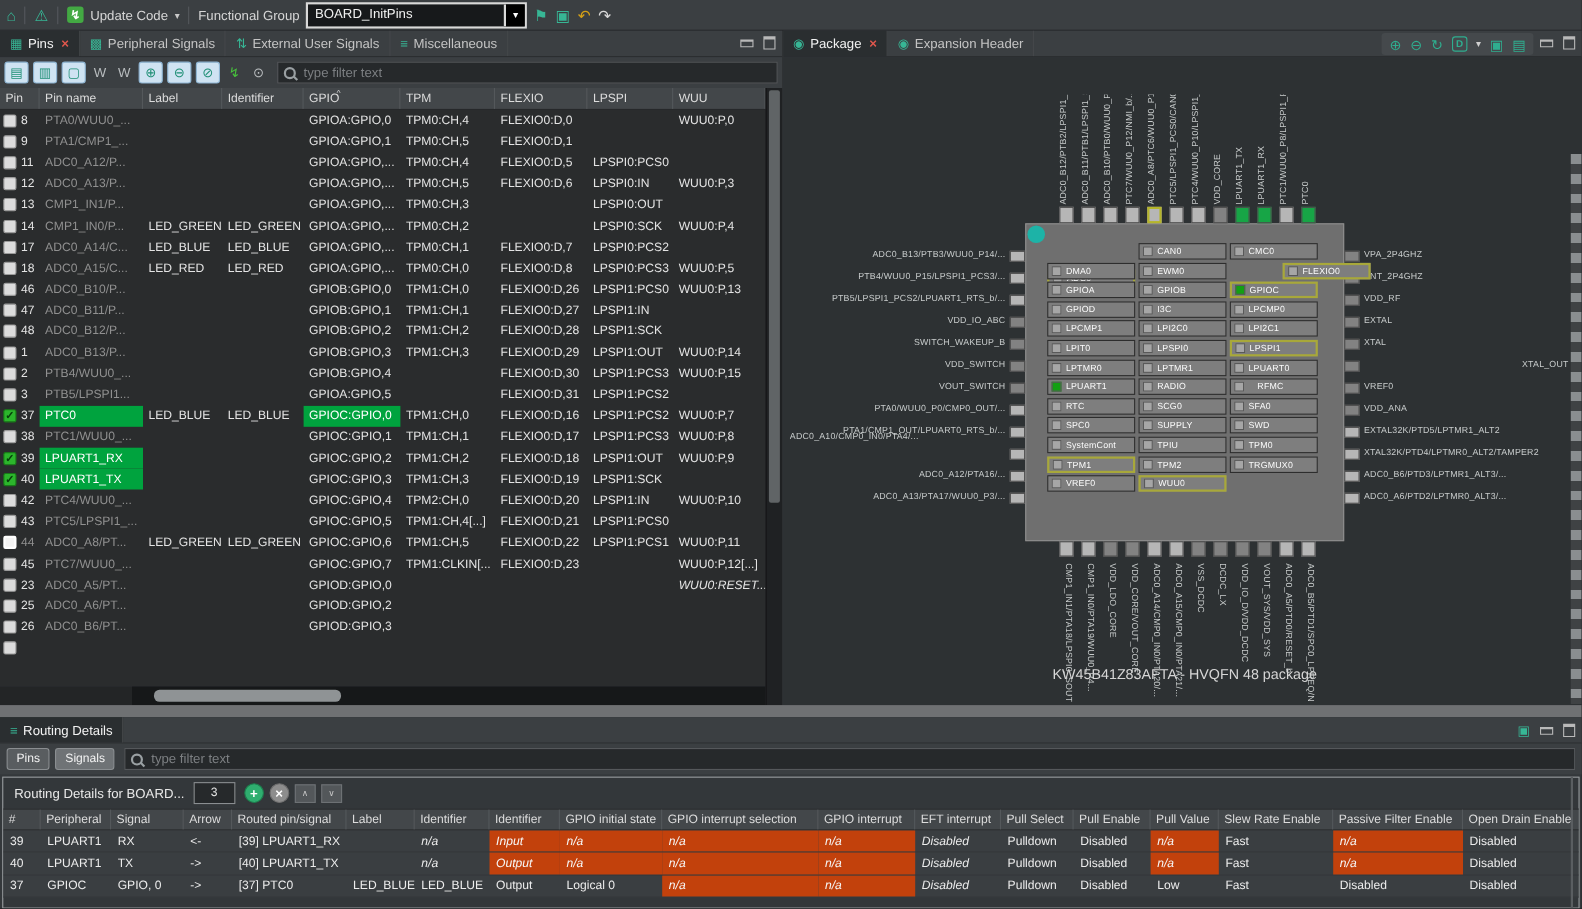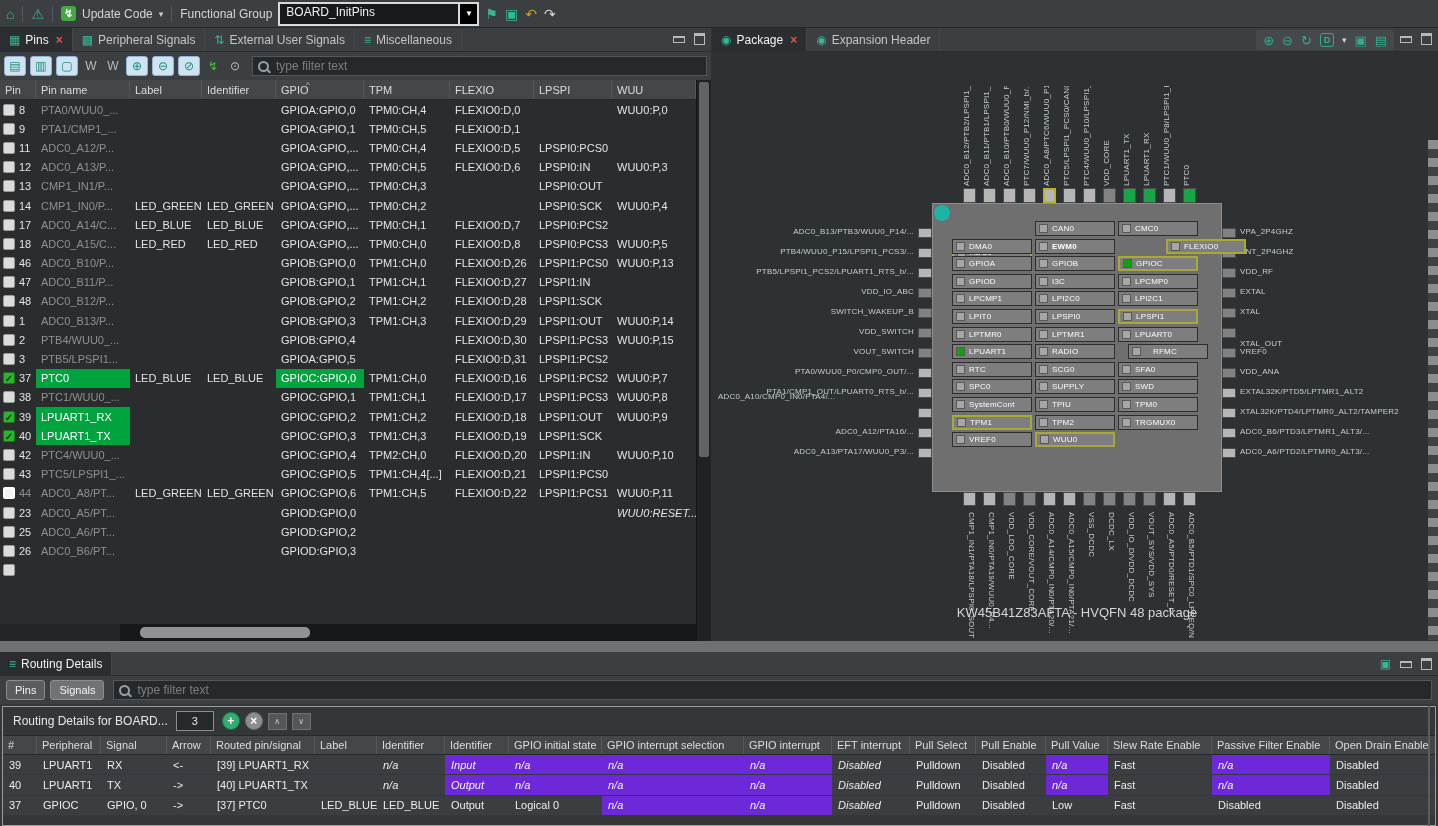--- a/index.html
+++ b/index.html
@@ -119,21 +119,21 @@
         font-size:12px;font-weight:bold;color:#fff;}
   .rbtn.add{background:#2fae6f;border:1px solid #1d7d4d;}
   .rbtn.del{background:#8d8d8d;border:1px solid #6e6e6e;}
   .updown{width:17px;height:15px;background:#53575a;border:1px solid #6d7174;color:#c6c6c6;font-size:8px;
           display:flex;align-items:center;justify-content:center;}
   #routing-thead{display:flex;height:20px;background:#43474a;font-size:11px;color:#dcdcdc;
                  border-top:1px solid #26282a;border-bottom:1px solid #26282a;box-sizing:border-box;width:1437px;}
   .rrow{display:flex;height:19.3px;font-size:11px;background:#3a3e41;border-bottom:1px solid #34373b;width:1437px;}
   .rc{display:flex;align-items:center;padding-left:6px;box-sizing:border-box;white-space:nowrap;
       overflow:hidden;color:#ececec;flex:none;height:100%;}
-  .rc.dim{background:#6d28d9;font-style:italic;color:#f6f6f6;}
+  .rc.dim{background:#c2410c;font-style:italic;color:#f6f6f6;}
   .rc.i{font-style:italic;}
   #routing-vline{position:absolute;right:8px;top:54px;width:2px;height:120px;background:#5a5e61;}
 </style>
 </head>
 <body>
 
 <div id="app">
 
   <div id="topbar">
     <span class="ticn">⌂</span>
@@ -516,20 +516,34 @@
             <div class="pnum dimtext">44</div>
           </div>
           <div class="pc dim" style="width: 94px;">ADC0_A8/PT...</div>
           <div class="pc" style="width: 72px;">LED_GREEN</div>
           <div class="pc" style="width: 74px;">LED_GREEN</div>
           <div class="pc" style="width: 88px;">GPIOC:GPIO,6</div>
           <div class="pc" style="width: 86px;">TPM1:CH,5</div>
           <div class="pc" style="width: 84px;">FLEXIO0:D,22</div>
           <div class="pc" style="width: 78px;">LPSPI1:PCS1</div>
           <div class="pc" style="width: 84px;">WUU0:P,11</div>
+        </div>
+        <div class="prow">
+          <div class="pc c0" style="width: 36px;">
+            <div class="cb off"></div>
+            <div class="pnum">45</div>
+          </div>
+          <div class="pc dim" style="width: 94px;">PTC7/WUU0_...</div>
+          <div class="pc" style="width: 72px;"></div>
+          <div class="pc" style="width: 74px;"></div>
+          <div class="pc" style="width: 88px;">GPIOC:GPIO,7</div>
+          <div class="pc" style="width: 86px;">TPM1:CLKIN[...</div>
+          <div class="pc" style="width: 84px;">FLEXIO0:D,23</div>
+          <div class="pc" style="width: 78px;"></div>
+          <div class="pc" style="width: 84px;">WUU0:P,12[...]</div>
         </div>
         <div class="prow">
           <div class="pc c0" style="width: 36px;">
             <div class="cb off"></div>
             <div class="pnum">23</div>
           </div>
           <div class="pc dim" style="width: 94px;">ADC0_A5/PT...</div>
           <div class="pc" style="width: 72px;"></div>
           <div class="pc" style="width: 74px;"></div>
           <div class="pc" style="width: 88px;">GPIOD:GPIO,0</div>
@@ -696,21 +710,21 @@
         <div class="hlabel" style="left: 528px; top: 175px; width: 186px;">VPA_2P4GHZ</div>
         <div class="pad dark" style="left: 510px; top: 196px; width: 14px; height: 10px;"></div>
         <div class="hlabel" style="left: 528px; top: 195px; width: 186px;">ANT_2P4GHZ</div>
         <div class="pad dark" style="left: 510px; top: 216px; width: 14px; height: 10px;"></div>
         <div class="hlabel" style="left: 528px; top: 215px; width: 186px;">VDD_RF</div>
         <div class="pad dark" style="left: 510px; top: 236px; width: 14px; height: 10px;"></div>
         <div class="hlabel" style="left: 528px; top: 235px; width: 186px;">EXTAL</div>
         <div class="pad dark" style="left: 510px; top: 256px; width: 14px; height: 10px;"></div>
         <div class="hlabel" style="left: 528px; top: 255px; width: 186px;">XTAL</div>
         <div class="pad dark" style="left: 510px; top: 276px; width: 14px; height: 10px;"></div>
-        <div class="hlabel" style="left: 528px; top: 287px; width: 186px;">XTAL_OUT</div>
+        <div class="hlabel" style="left: 528px; top: 275px; width: 186px; text-align: right;">XTAL_OUT</div>
         <div class="pad dark" style="left: 510px; top: 296px; width: 14px; height: 10px;"></div>
         <div class="hlabel" style="left: 528px; top: 295px; width: 186px;">VREF0</div>
         <div class="pad dark" style="left: 510px; top: 316px; width: 14px; height: 10px;"></div>
         <div class="hlabel" style="left: 528px; top: 315px; width: 186px;">VDD_ANA</div>
         <div class="pad light" style="left: 510px; top: 336px; width: 14px; height: 10px;"></div>
         <div class="hlabel" style="left: 528px; top: 335px; width: 186px;">EXTAL32K/PTD5/LPTMR1_ALT2</div>
         <div class="pad light" style="left: 510px; top: 356px; width: 14px; height: 10px;"></div>
         <div class="hlabel" style="left: 528px; top: 355px; width: 186px;">XTAL32K/PTD4/LPTMR0_ALT2/TAMPER2</div>
         <div class="pad light" style="left: 510px; top: 376px; width: 14px; height: 10px;"></div>
         <div class="hlabel" style="left: 528px; top: 375px; width: 186px;">ADC0_B6/PTD3/LPTMR1_ALT3/...</div>
@@ -725,21 +739,21 @@
           <div class="blabel">CAN0</div>
         </div>
         <div class="blk" style="left: 406px; top: 169px;">
           <div class="ind"></div>
           <div class="blabel">CMC0</div>
         </div>
         <div class="blk" style="left: 240px; top: 186.6px;">
           <div class="ind"></div>
           <div class="blabel">DMA0</div>
         </div>
-        <div class="blk" style="left: 323px; top: 186.6px; font-weight: bold;">
+        <div class="blk" style="left: 323px; top: 186.6px;">
           <div class="ind"></div>
           <div class="blabel">EWM0</div>
         </div>
         <div class="blk yb" style="left: 406px; top: 186.6px; margin-left: 48px;">
           <div class="ind"></div>
           <div class="blabel">FLEXIO0</div>
         </div>
         <div class="blk" style="left: 240px; top: 204.2px;">
           <div class="ind"></div>
           <div class="blabel">GPIOA</div>
@@ -801,21 +815,21 @@
           <div class="blabel">LPUART0</div>
         </div>
         <div class="blk on" style="left: 240px; top: 292.2px;">
           <div class="ind"></div>
           <div class="blabel">LPUART1</div>
         </div>
         <div class="blk" style="left: 323px; top: 292.2px;">
           <div class="ind"></div>
           <div class="blabel">RADIO</div>
         </div>
-        <div class="blk" style="left: 416px; top: 292.2px; gap: 12px;">
+        <div class="blk" style="left: 406px; top: 292.2px; gap: 12px;">
           <div class="ind"></div>
           <div class="blabel">RFMC</div>
         </div>
         <div class="blk" style="left: 240px; top: 309.8px;">
           <div class="ind"></div>
           <div class="blabel">RTC</div>
         </div>
         <div class="blk" style="left: 323px; top: 309.8px;">
           <div class="ind"></div>
           <div class="blabel">SCG0</div>

